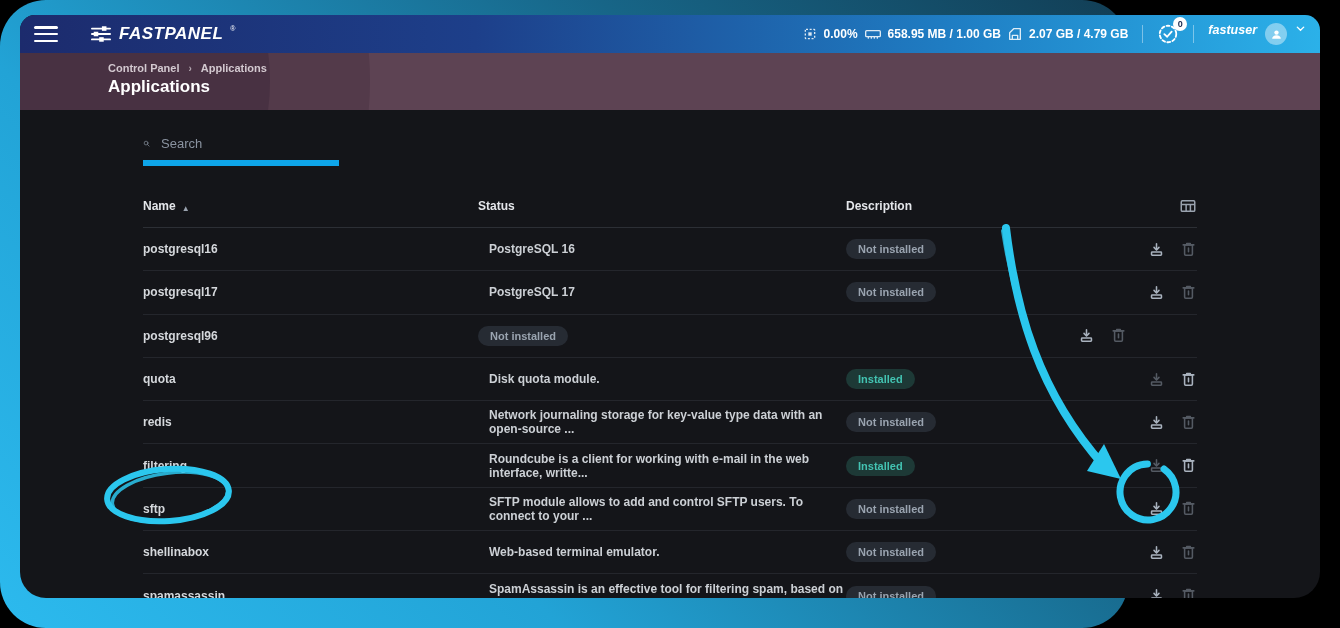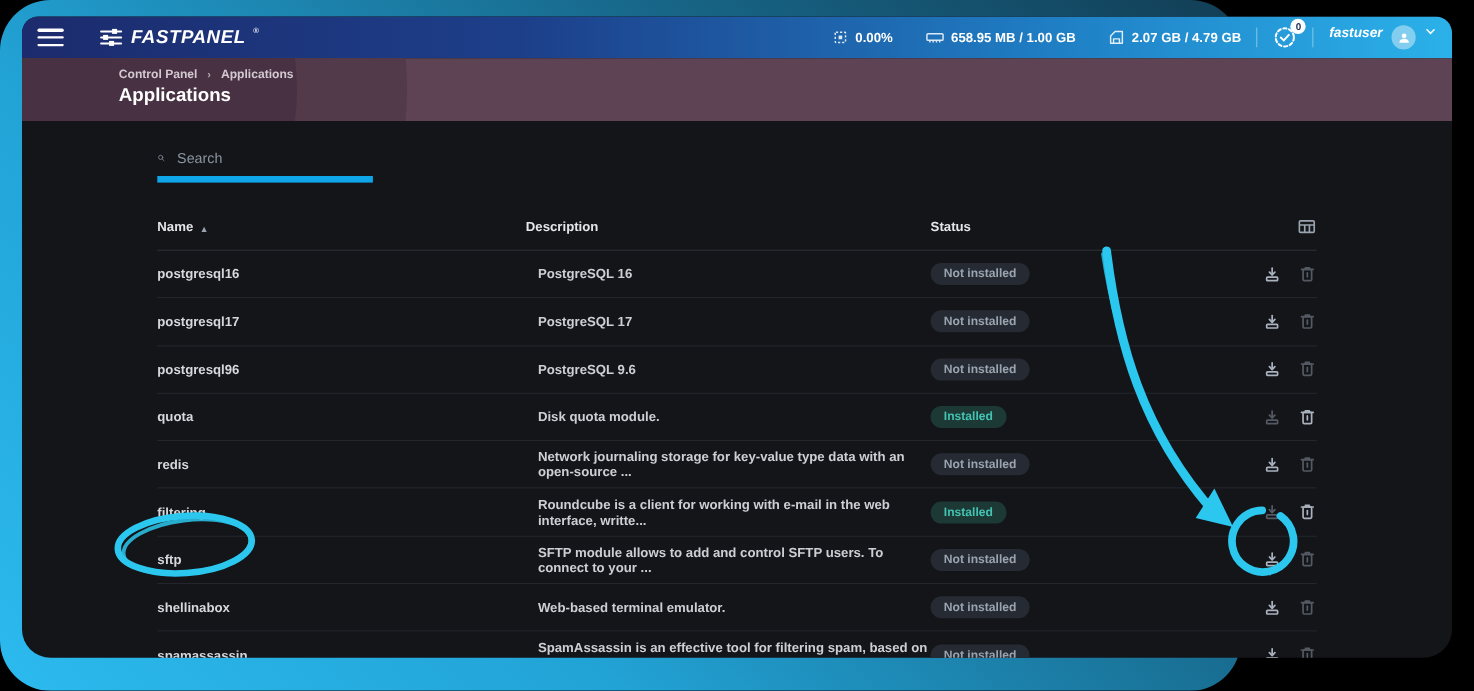--- a/index.html
+++ b/index.html
@@ -12,21 +12,21 @@
 
   
   .topbar{height:38px;display:flex;align-items:center;padding:0 14px 0 8px;
     background:linear-gradient(90deg,#1c2b6d 0%,#1d3f8a 35%,#1f7ec4 72%,#2bb1e9 100%);color:#fff;}
   .hamburger{width:24px;height:16px;display:flex;flex-direction:column;justify-content:space-between;cursor:pointer;margin-left:6px;}
   .hamburger span{display:block;height:2.5px;background:#fff;border-radius:2px;}
   .logo{display:flex;align-items:flex-start;gap:7px;margin-left:32px;cursor:pointer;}
   .logo-text{font-size:17px;font-weight:800;font-style:italic;letter-spacing:.5px;line-height:20px;}
   .logo-reg{font-size:7px;margin-top:1px;}
   .tb-spacer{flex:1;}
-  .stats{display:flex;align-items:center;gap:29px;font-size:12px;font-weight:700;}
+  .stats{display:flex;align-items:center;gap:6px;font-size:12px;font-weight:700;}
   .stat{display:flex;align-items:center;gap:6px;}
   .stat svg{opacity:.85;}
   .tb-divider{width:1px;height:18px;background:rgba(255,255,255,.4);margin:0 14px;}
   .tasks{position:relative;cursor:pointer;display:flex;}
   .tasks-badge{position:absolute;top:-6px;right:-8px;background:#fff;color:#1b2a50;font-size:9px;
     font-weight:700;width:14px;height:14px;border-radius:50%;display:flex;align-items:center;justify-content:center;}
   .user{display:flex;align-items:flex-start;gap:8px;cursor:pointer;font-style:italic;}
   .user-name{font-size:12.5px;font-weight:700;}
   .avatar{width:22px;height:22px;border-radius:50%;background:rgba(255,255,255,.42);display:flex;align-items:center;justify-content:center;}
 
@@ -169,22 +169,22 @@
         </svg>
         <input type="text" placeholder="Search" style="">
       </div>
 
       <div class="tbl">
         <div class="trow thead">
           <div class="th-name">
             <span>Name</span>
             <span class="sort-arrow">▲</span>
           </div>
+          <div>Status</div>
           <div>Description</div>
-          <div>Status</div>
           <div class="th-icons">
             <svg class="icon-btn" width="18" height="18" viewBox="0 0 24 24" fill="none" stroke="#9aa3af" stroke-width="2">
               <rect x="3" y="5" width="18" height="14" rx="1.5"></rect>
               <line x1="3" y1="10" x2="21" y2="10"></line>
               <line x1="9.5" y1="10" x2="9.5" y2="19"></line>
               <line x1="15.2" y1="10" x2="15.2" y2="19"></line>
             </svg>
           </div>
         </div>
         <div>
@@ -227,21 +227,20 @@
           <path d="M9.5 5 V3.5 H14.5 V5"></path>
                     <path d="M4.5 5.5 H19.5"></path>
           <rect x="6.5" y="5.5" width="11" height="14.5" rx="1.5"></rect>
           <line x1="12" y1="10" x2="12" y2="15"></line>
         </svg>
       </span>
     </div>
   </div>
             <div class="trow row">
     <div class="cell-name">postgresql96</div>
-    <div class="cell-desc">PostgreSQL 9.6</div>
     <div><span class="badge badge-not-installed">Not installed</span></div>
     <div class="cell-actions">
       <span class="icon-btn bright">
         <svg width="17" height="17" viewBox="0 0 24 24" fill="none" stroke="currentColor" stroke-width="2.2" stroke-linecap="round" stroke-linejoin="round">
           <path d="M12 4 V12"></path>
                     <path d="M8.5 9 L12 12.7 L15.5 9"></path>
           <rect x="5" y="15.5" width="14" height="4.5" rx="1"></rect>
         </svg>
       </span>
       <span class="icon-btn dim">

